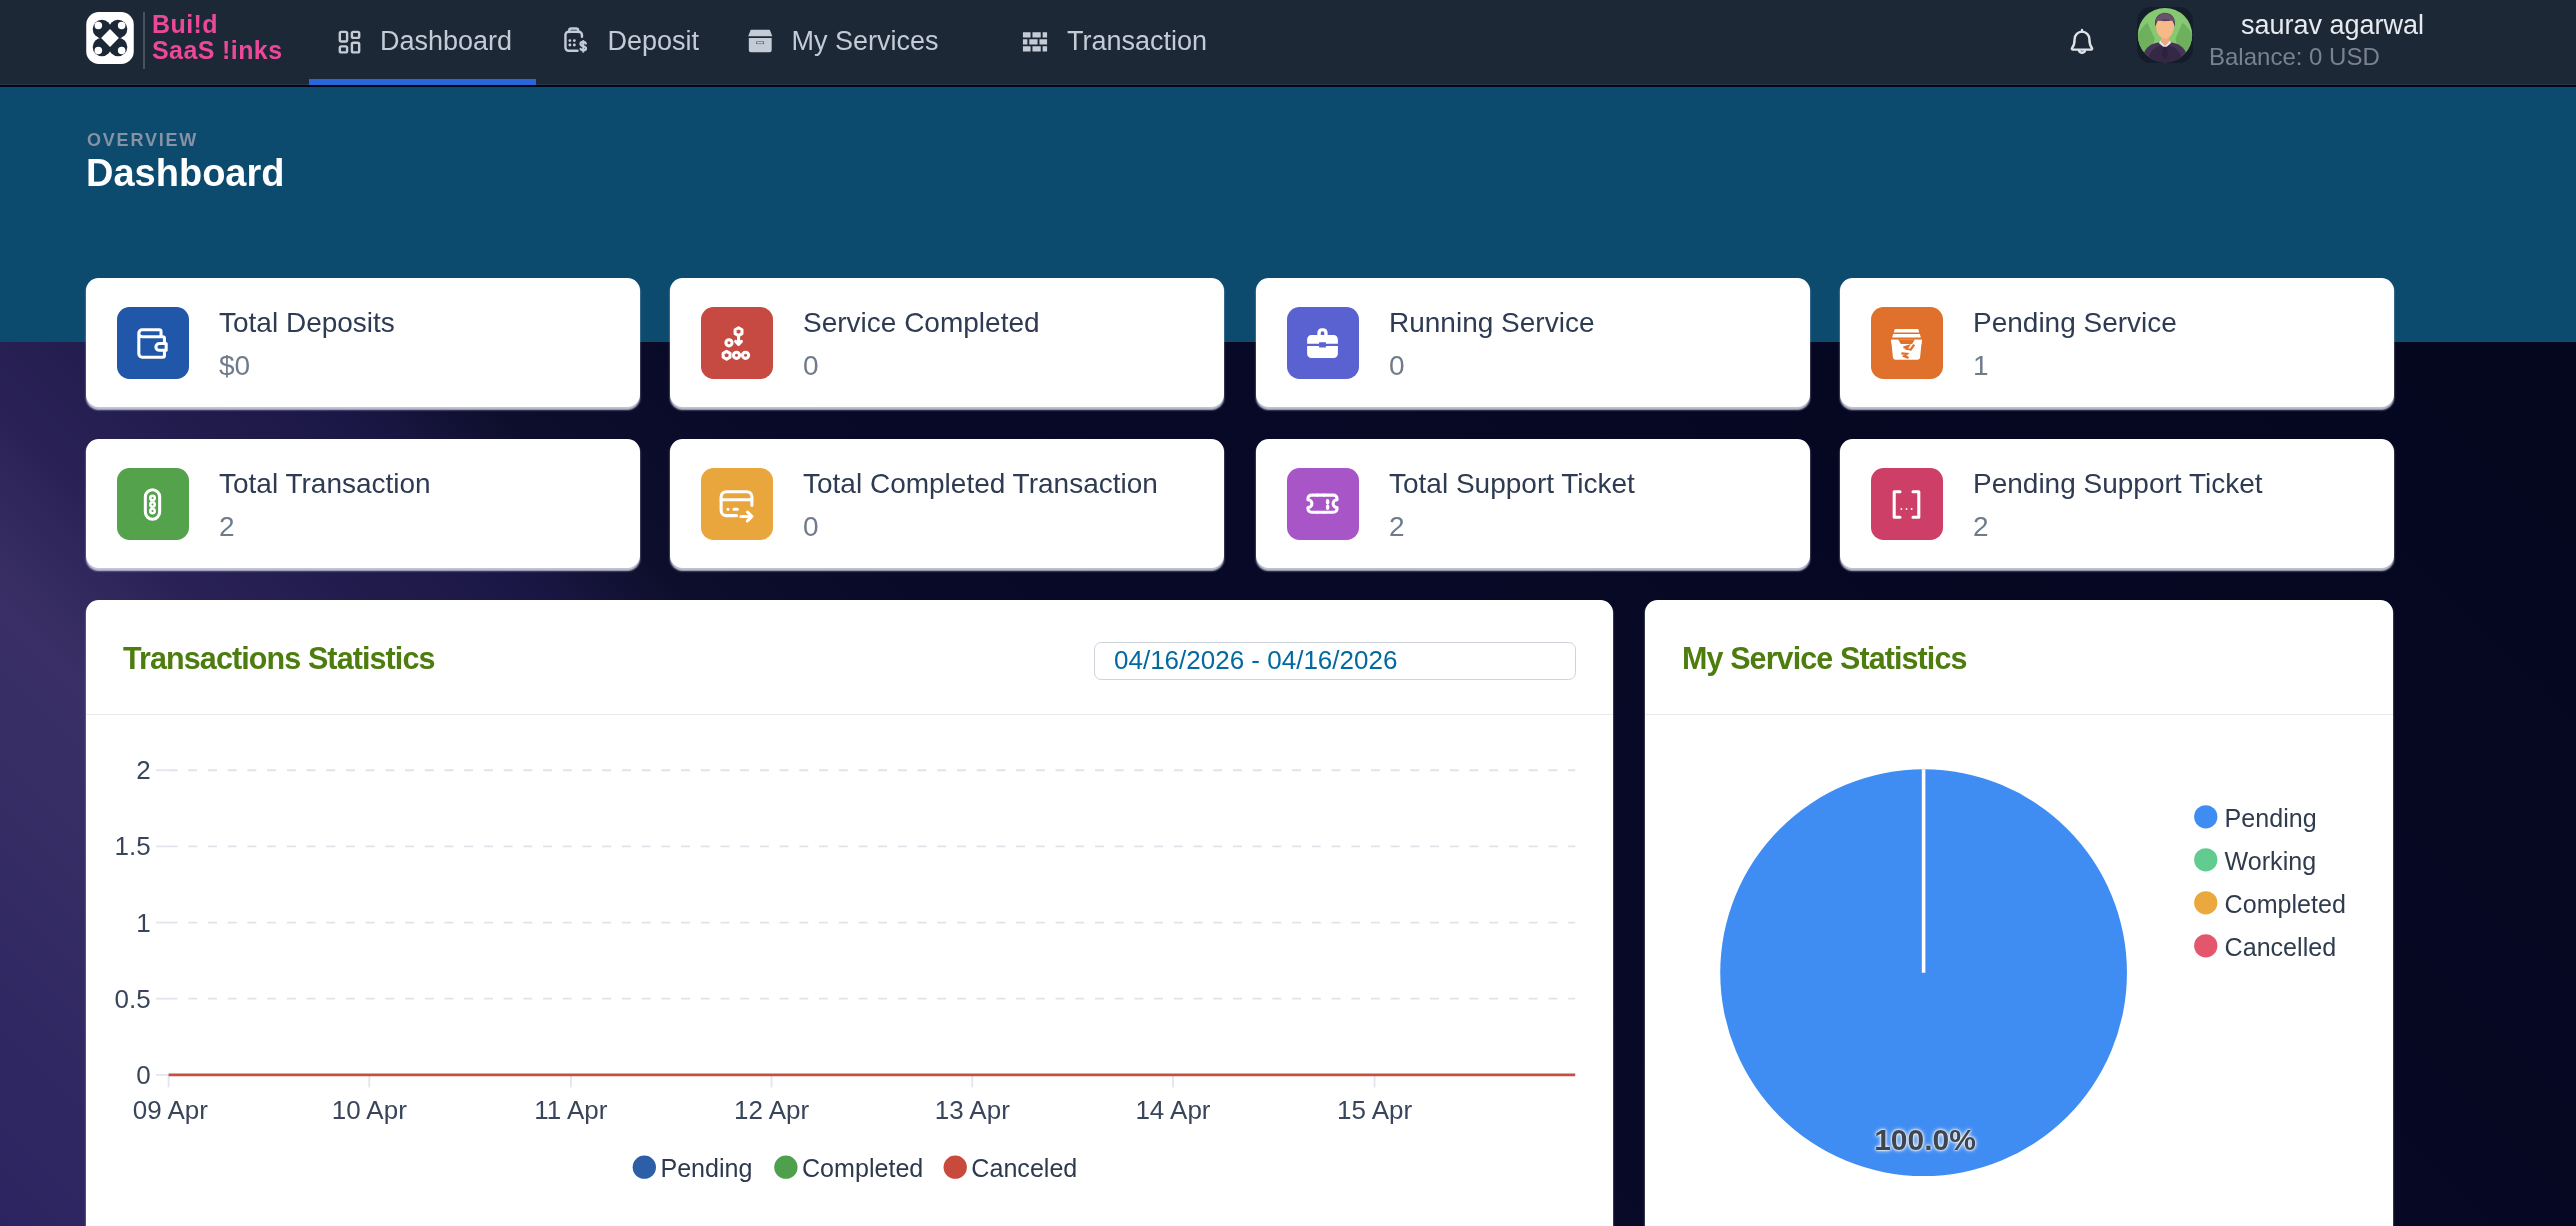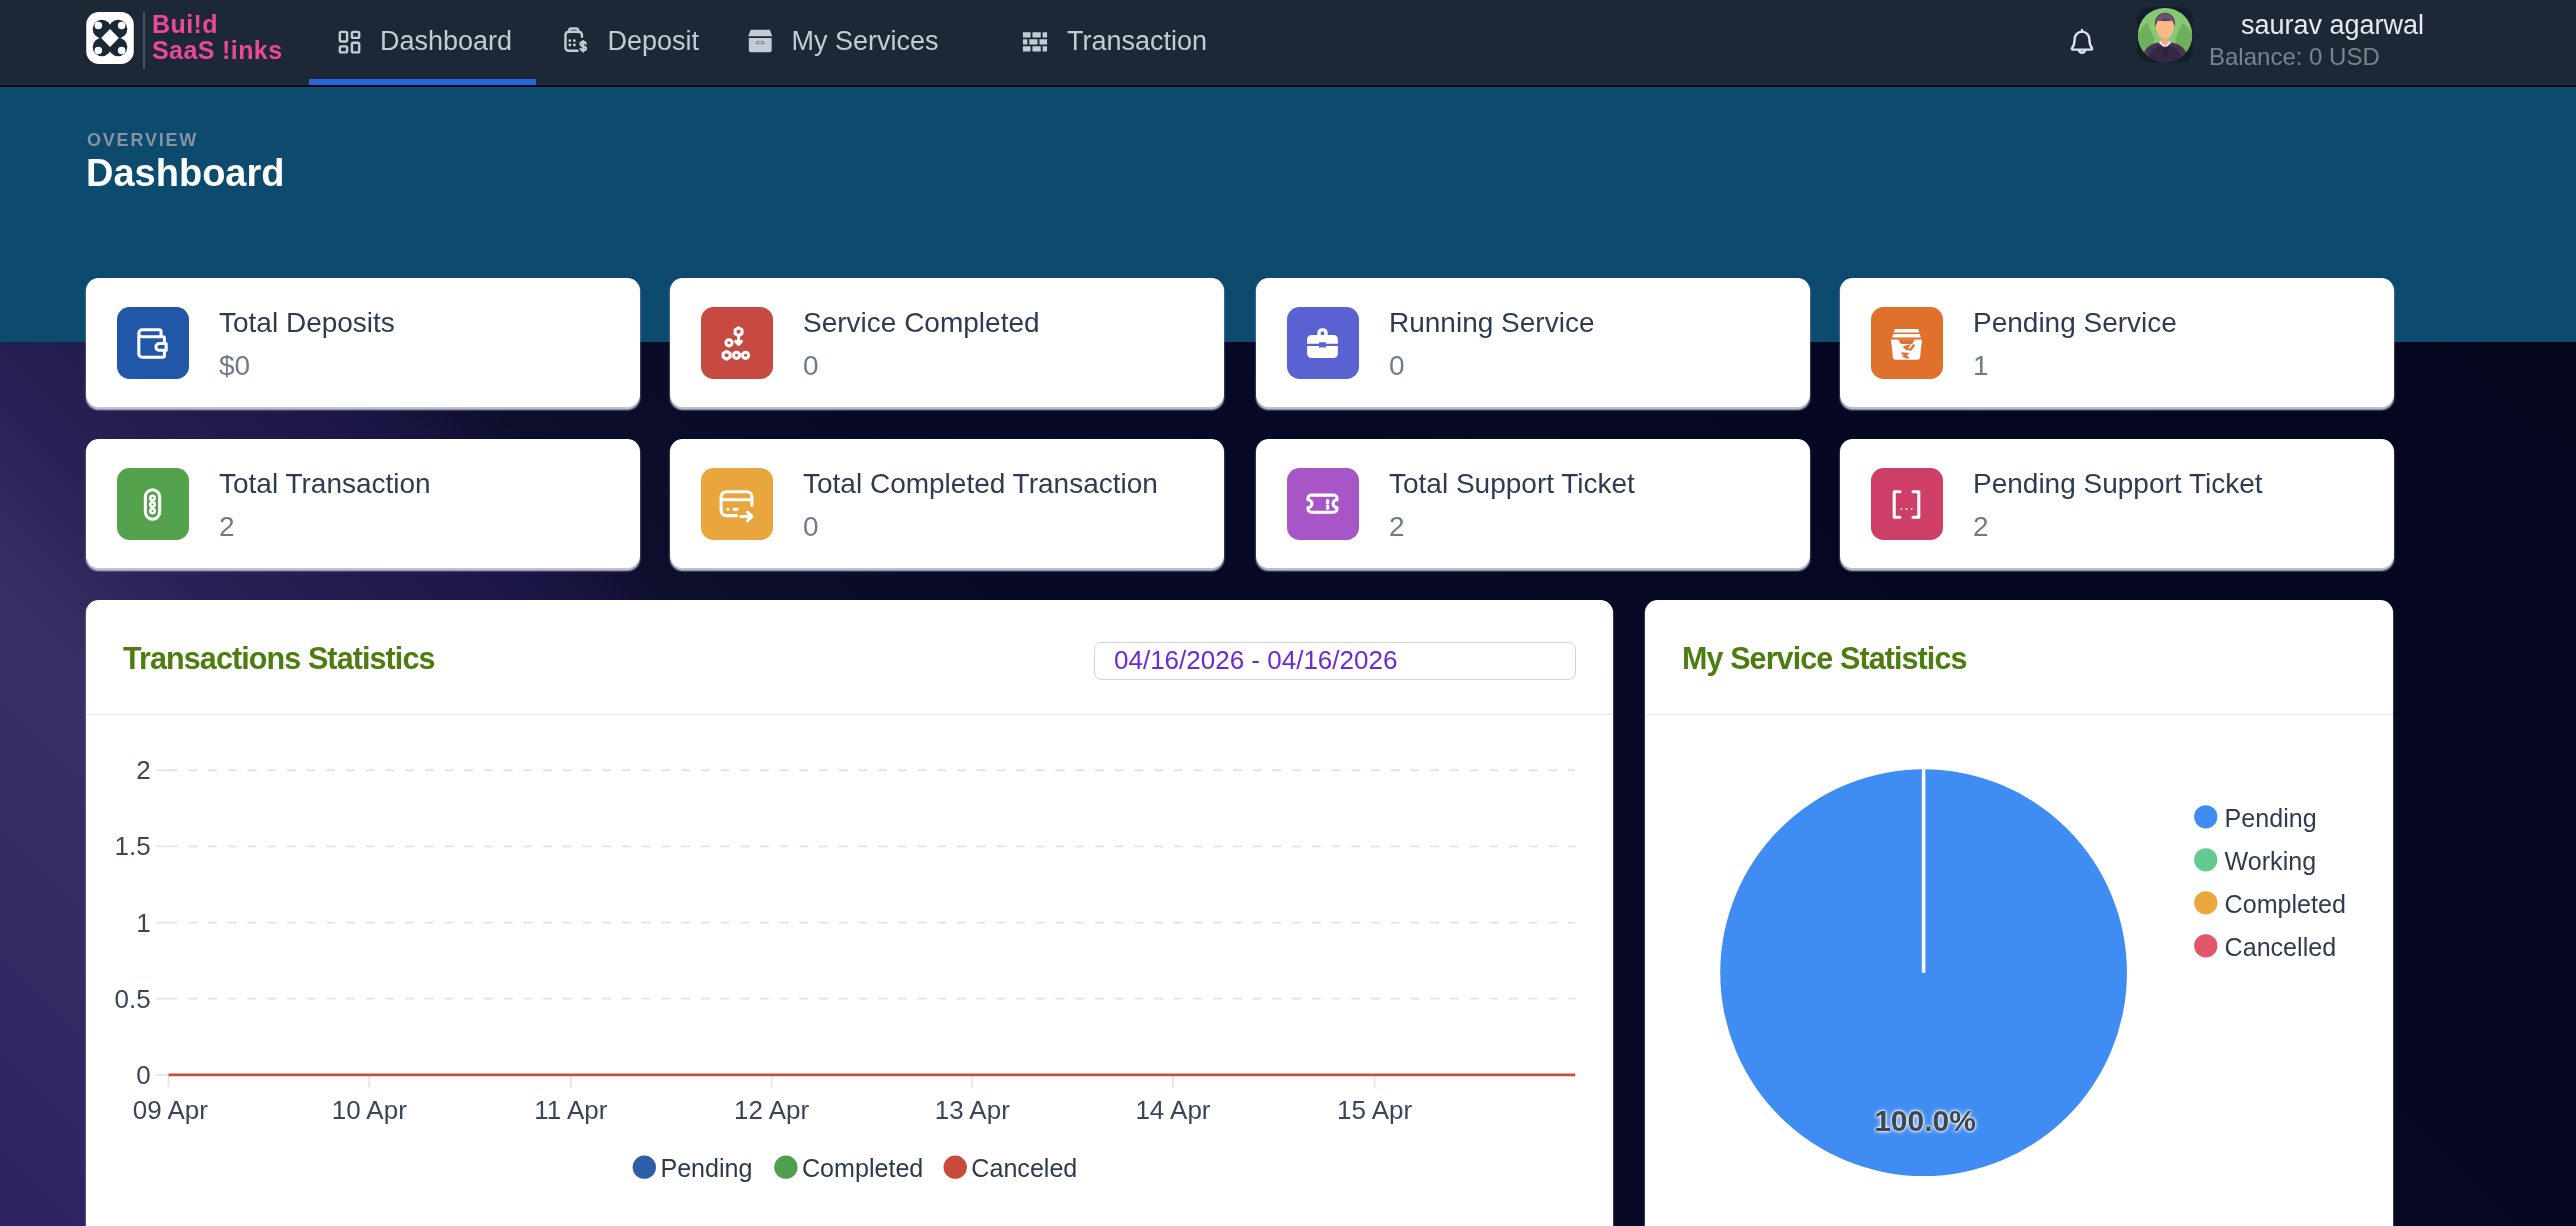--- a/index.html
+++ b/index.html
@@ -41,21 +41,21 @@
 .card { position:absolute; background:#fff; border-radius:12.5px; box-shadow:0 2.7px 1.8px rgba(223,226,242,0.85);margin-top:40px; }
 .stat { width:554px; height:129px; }
 .stat .tile { position:absolute; left:30.5px; top:29px; width:72px; height:72px; border-radius:12.5px; display:flex; align-items:center; justify-content:center; }
 .stat .t1 { position:absolute; left:133px; top:29px; font-size:28px; color:#2e3b52; font-weight:500; }
 .stat .t2 { position:absolute; left:133px; top:72px; font-size:28px; color:#6f7b8a; }
 
 #chart-card { left:86px; top:560px; width:1527px; height:646px; }
 #pie-card { left:1645px; top:560px; width:748px; height:646px; }
 .card-head { position:absolute; left:0; top:0; width:100%; height:115px; border-bottom:1.8px solid #e9e9ef; }
 .card-title { position:absolute; left:37px; top:41px; font-size:30.5px; font-weight:700; color:#4d7c0f; letter-spacing:-0.9px; }
-#date-input { position:absolute; left:1008px; top:42px; width:482px; height:38px; border:1.8px solid #ced3da; border-radius:7.2px; font-size:26px; color:#6d28d9; line-height:34px; padding-left:19px; background:#fff; }
+#date-input { position:absolute; left:1008px; top:42px; width:482px; height:38px; border:1.8px solid #ced3da; border-radius:7.2px; font-size:26px; color:#0369a1; line-height:34px; padding-left:19px; background:#fff; }
 </style>
 </head>
 <body>
 <div id="bg"></div>
 <div id="navbar">
   <div class="logo-wrap">
     <svg width="48" height="52" viewBox="0 0 53 58">
       <rect x="0" y="0" width="53" height="58" rx="14" fill="#fff"></rect>
       <g fill="#1d2836">
         <circle cx="17.5" cy="19" r="10.3"></circle>
@@ -306,15 +306,15 @@
       <circle cx="626" cy="242" r="13" fill="#3f8cf2"></circle>
       <text x="647" y="253">Pending</text>
       <circle cx="626" cy="290" r="13" fill="#62cb90"></circle>
       <text x="647" y="301">Working</text>
       <circle cx="626" cy="338" r="13" fill="#eaa83e"></circle>
       <text x="647" y="349">Completed</text>
       <circle cx="626" cy="386" r="13" fill="#e4566b"></circle>
       <text x="647" y="397">Cancelled</text>
     </g>
   </svg>
-  <div style="position:absolute;left:215px;top:504px;width:130px;text-align:center;font-size:30px;font-weight:700;color:#3f4650;text-shadow:0 0 2.7px #fff,0 0 5.4px #fff,0 0 1.8px #fff;">100.0%</div>
+  <div style="position:absolute;left:215px;top:523px;width:130px;text-align:center;font-size:30px;font-weight:700;color:#3f4650;text-shadow:0 0 2.7px #fff,0 0 5.4px #fff,0 0 1.8px #fff;">100.0%</div>
 </div>
 
 
 </body></html>

